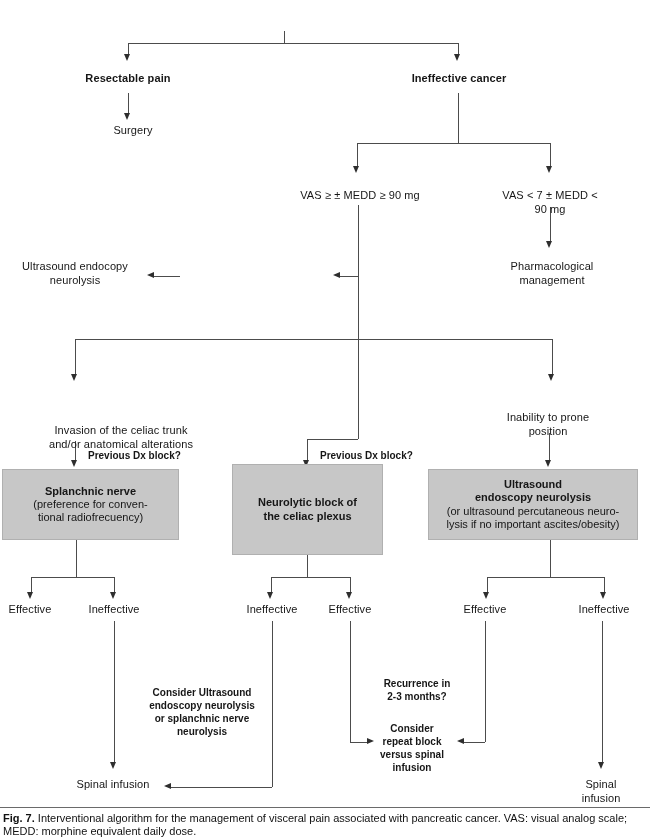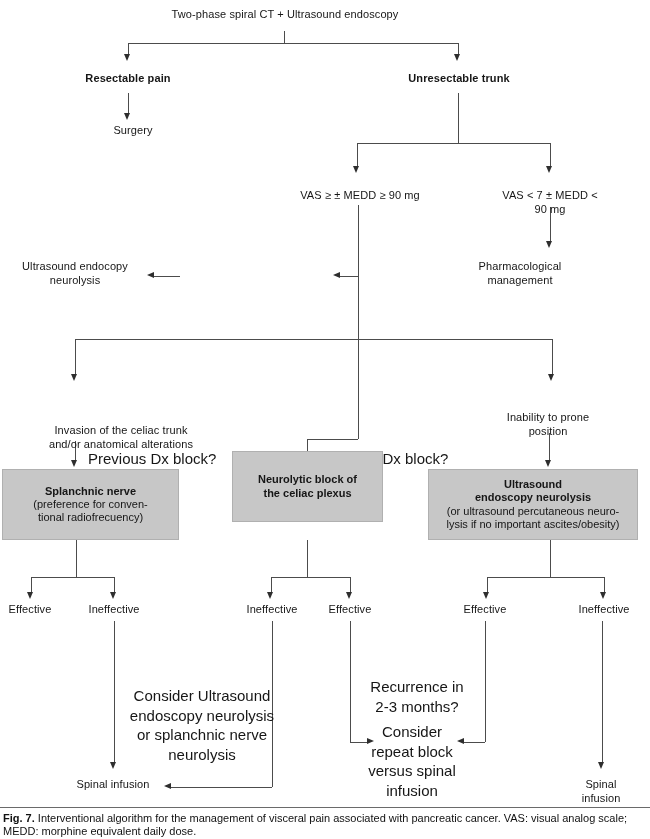--- a/index.html
+++ b/index.html
@@ -8,21 +8,21 @@
     position:relative; width:650px; height:839px; overflow:hidden;
     font-family:"Liberation Sans", sans-serif; color:#161616; background:#fff;
   }
   
   .t {
     position:absolute; transform:translateX(-50%);
     text-align:center; white-space:pre-line;
     font-size:11px; line-height:1.25; letter-spacing:0.1px;
   }
   .b  { font-weight:bold; }
-  .sm { font-size:15px; line-height:1.3; letter-spacing:0; }
+  .sm { font-size:10px; line-height:1.3; letter-spacing:0;font-weight:bold; }
   .left-anchor { transform:none; text-align:left; }
   
   .vl,.hl { position:absolute; background:#4c4c4c; }
   .vl { width:1px; }
   .hl { height:1px; }
   
   .ad,.al,.ar { position:absolute; width:0; height:0; }
   .ad { border-left:3.5px solid transparent; border-right:3.5px solid transparent; border-top:7px solid #2e2e2e; }
   .al { border-top:3.5px solid transparent; border-bottom:3.5px solid transparent; border-right:7px solid #2e2e2e; }
   .ar { border-top:3.5px solid transparent; border-bottom:3.5px solid transparent; border-left:7px solid #2e2e2e; }
@@ -104,42 +104,41 @@
   <i class="ad" style="left:267px;top:592px"></i>
   <i class="ad" style="left:346px;top:592px"></i>
   <i class="ad" style="left:483px;top:592px"></i>
   <i class="ad" style="left:600px;top:592px"></i>
   <i class="ad" style="left:110px;top:762px"></i>
   <i class="ad" style="left:598px;top:762px"></i>
   <i class="al" style="left:164px;top:783px"></i>
   <i class="ar" style="left:367px;top:738px"></i>
   <i class="al" style="left:457px;top:738px"></i>
 
-  <div class="t" style="left:285px;top:8px">Two-phase spiral CT + Ultrasound endoscopy</div>
   <div class="t b" style="left:128px;top:72px">Resectable pain</div>
-  <div class="t b" style="left:459px;top:72px">Unresectable trunk</div>
+  <div class="t b" style="left:459px;top:72px">Ineffective cancer</div>
   <div class="t" style="left:133px;top:124px">Surgery</div>
   <div class="t" style="left:360px;top:189px">VAS ≥ ± MEDD ≥ 90 mg</div>
   <div class="t" style="left:550px;top:189px">VAS &lt; 7 ± MEDD &lt; 90 mg</div>
   <div class="t" style="left:75px;top:260px">Ultrasound endocopy
 neurolysis</div>
-  <div class="t" style="left:520px;top:260px">Pharmacological
+  <div class="t" style="left:552px;top:260px">Pharmacological
 management</div>
   <div class="t" style="left:121px;top:424px">Invasion of the celiac trunk
 and/or anatomical alterations</div>
   <div class="t" style="left:548px;top:411px">Inability to prone position</div>
   <div class="t sm left-anchor" style="left:88px;top:449px">Previous Dx block?</div>
   <div class="t sm left-anchor" style="left:320px;top:449px">Previous Dx block?</div>
 
   <div class="gbox" style="left:2px;top:469px;width:177px;height:71px">
     <span class="b">Splanchnic nerve</span>
     <span>(preference for conven-
 tional radiofrecuency)</span>
   </div>
-  <div class="gbox" style="left:232px;top:451px;width:151px;height:71px">
+  <div class="gbox" style="left:232px;top:464px;width:151px;height:91px">
     <span class="b">Neurolytic block of
 the celiac plexus</span>
   </div>
   <div class="gbox" style="left:428px;top:469px;width:210px;height:71px">
     <span class="b">Ultrasound
 endoscopy neurolysis</span>
     <span>(or ultrasound percutaneous neuro-
 lysis if no important ascites/obesity)</span>
   </div>
 

